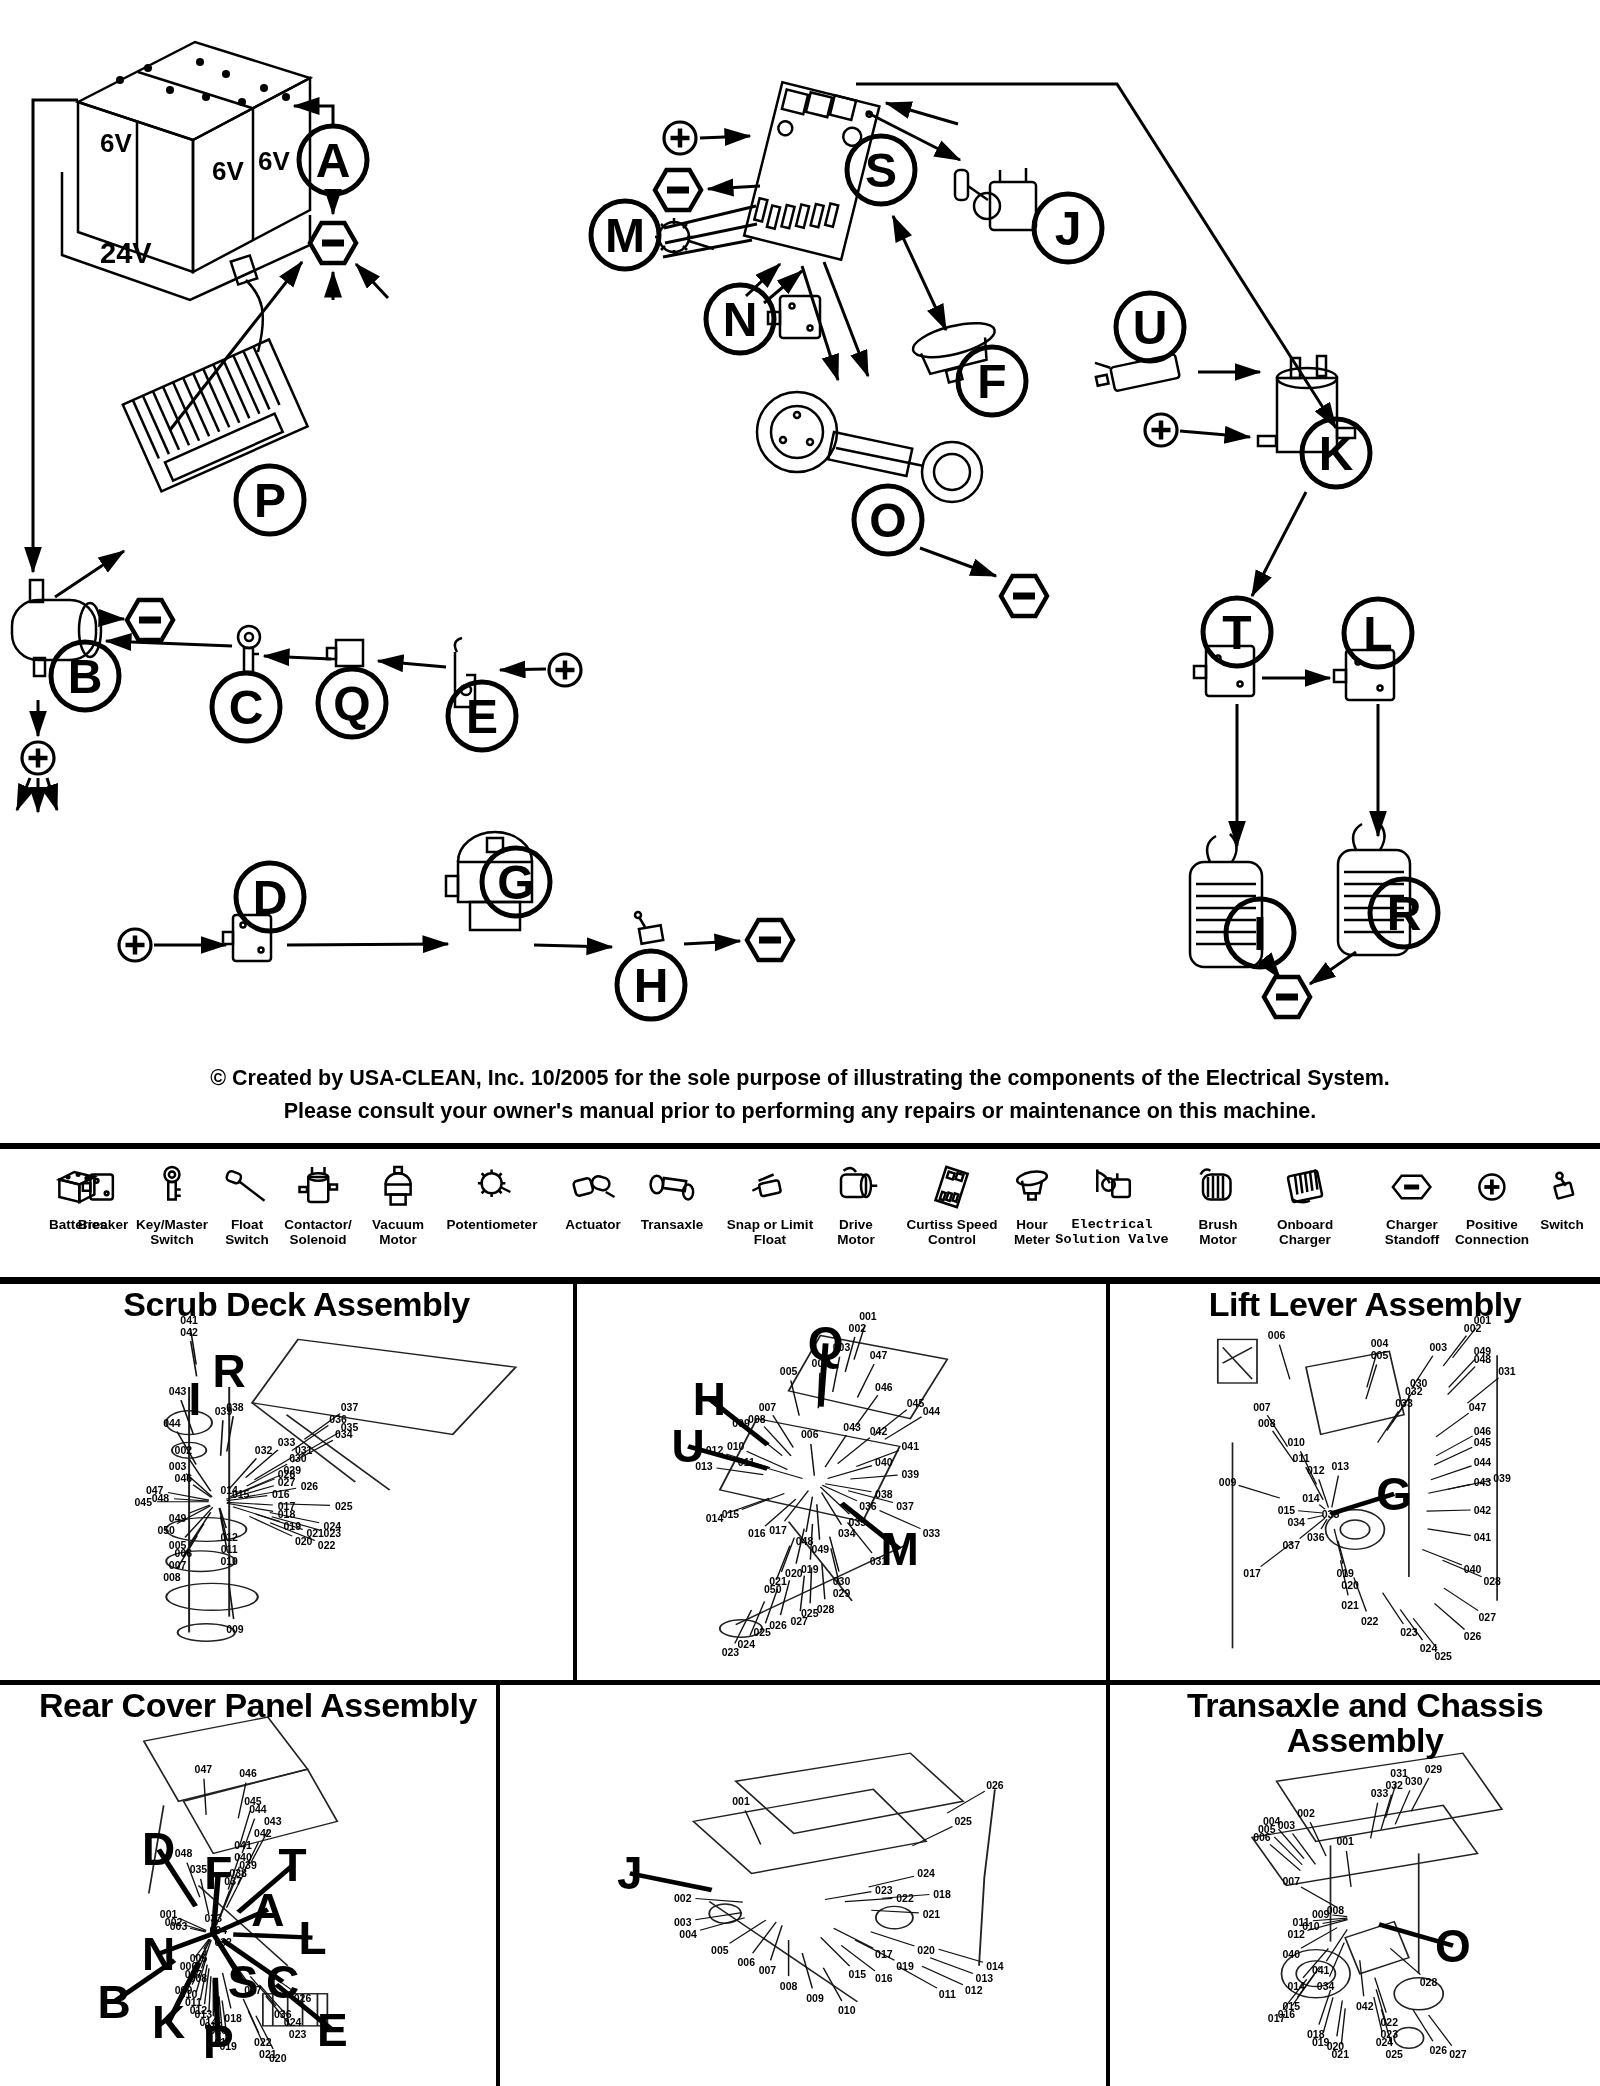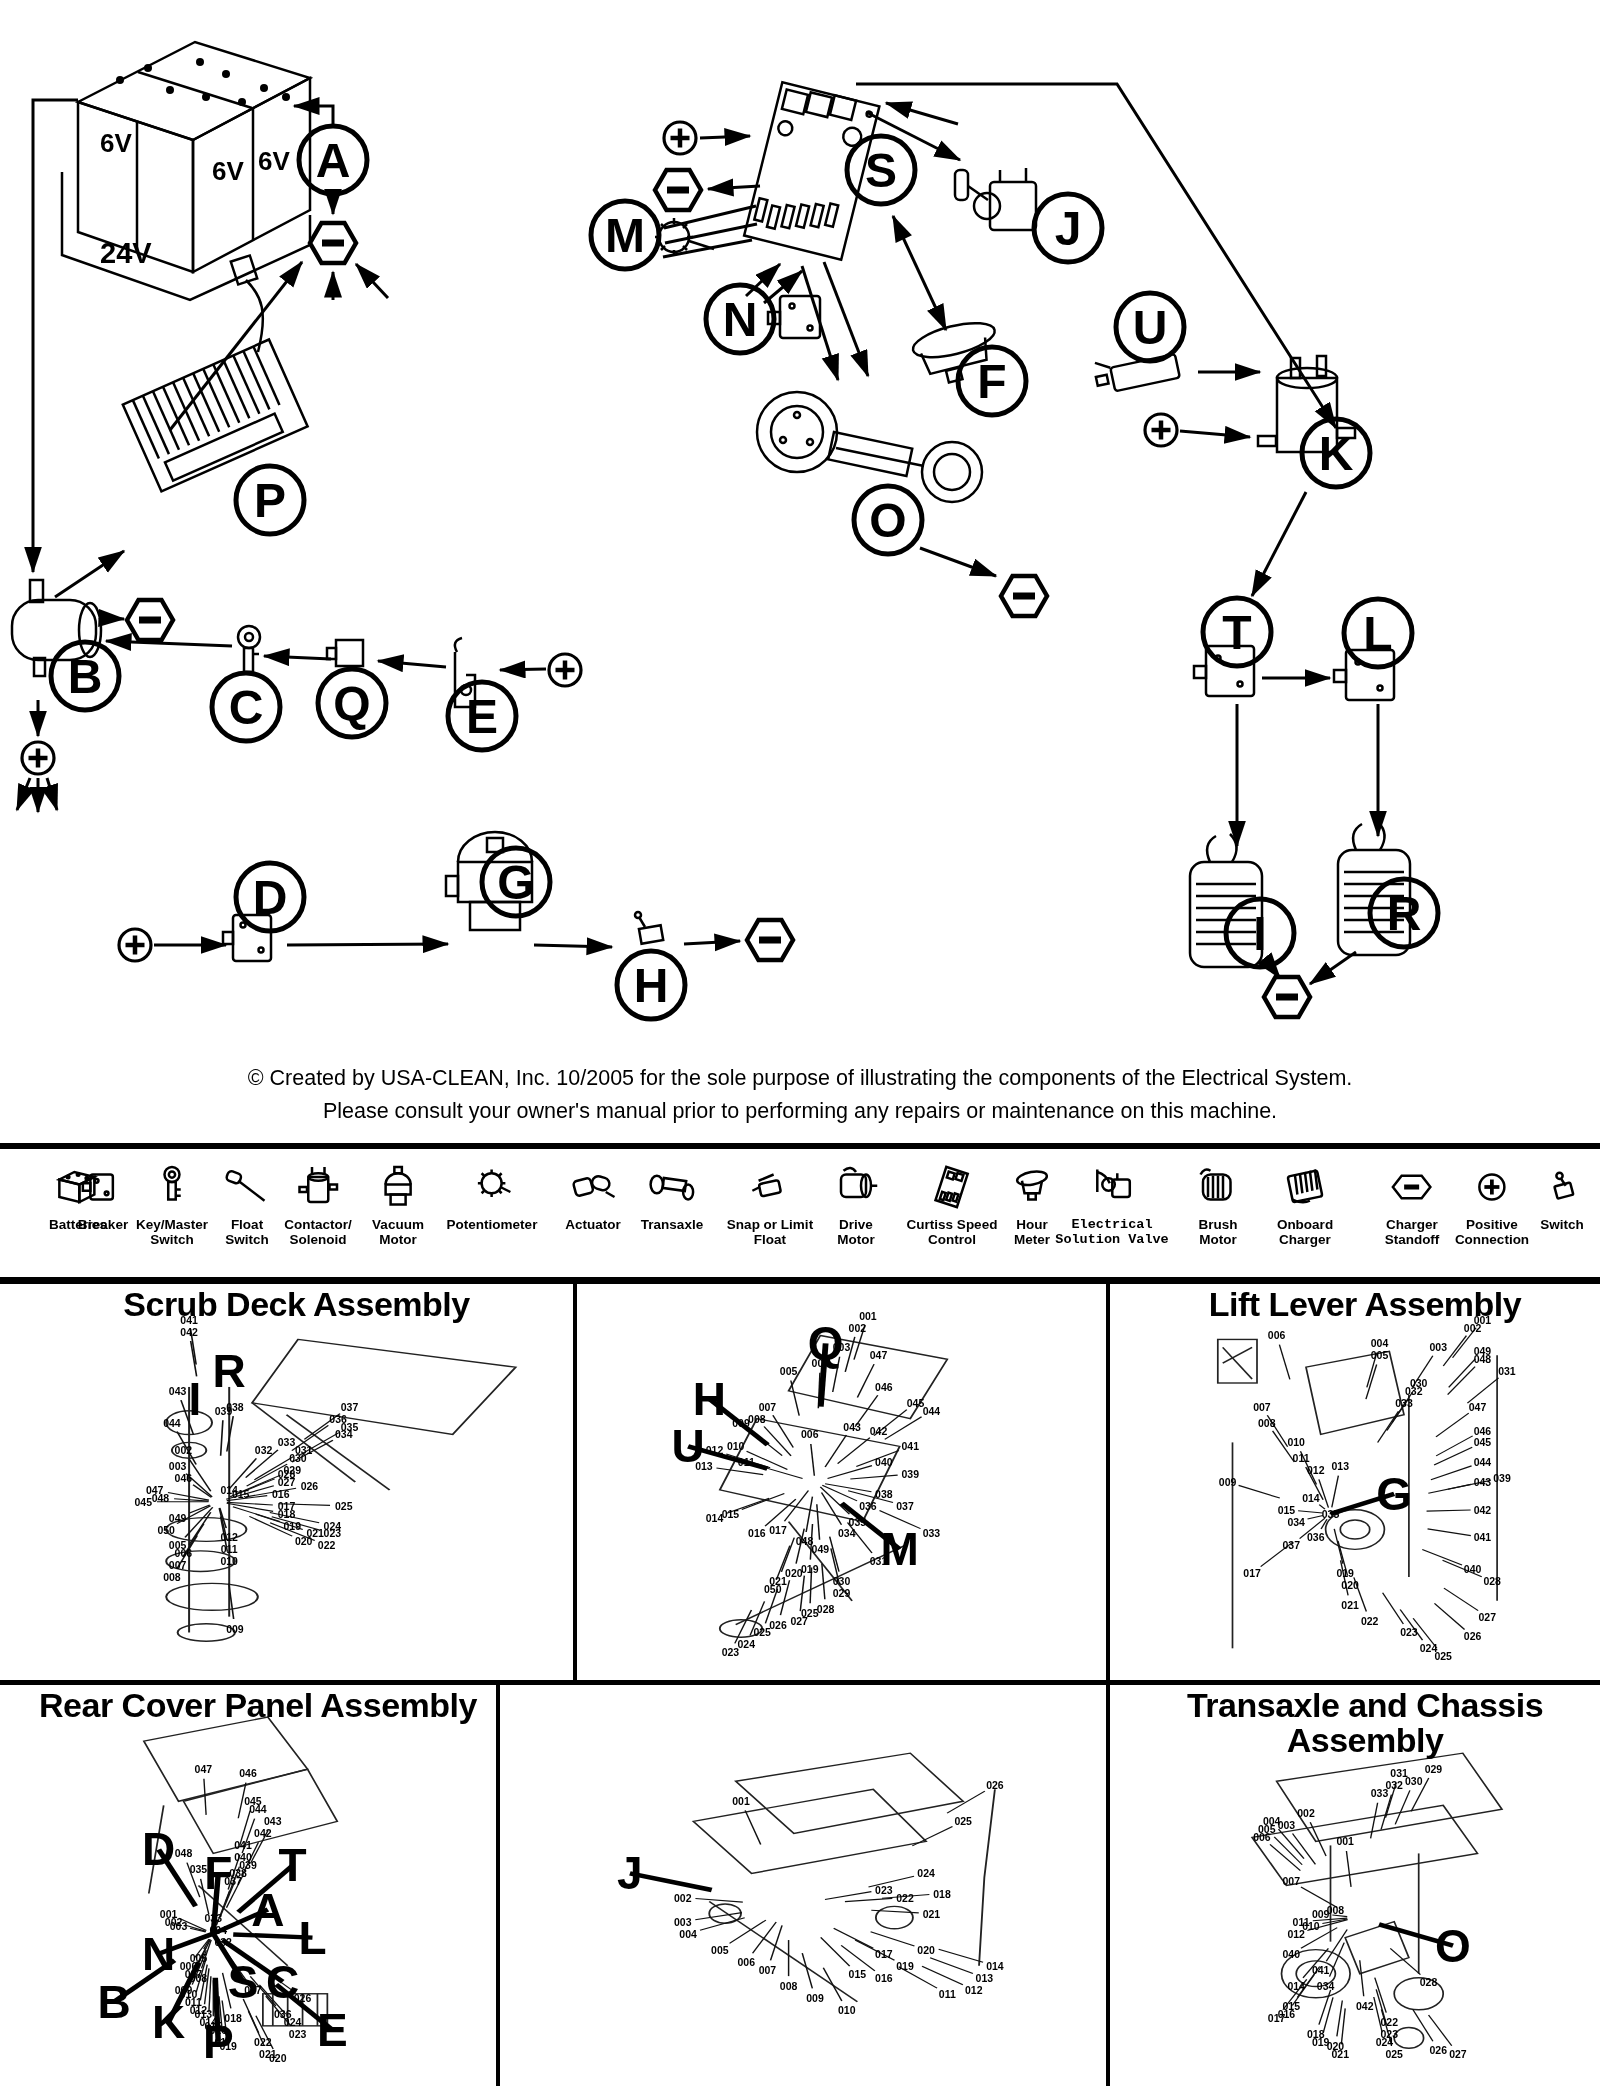--- a/index.html
+++ b/index.html
@@ -1,19 +1,19 @@
 <!DOCTYPE html>
 <html><head>
 <meta charset="utf-8">
 <style>
   html,body{margin:0;padding:0;background:#fff;}
   body{width:1600px;height:2086px;position:relative;font-family:"Liberation Sans",sans-serif;color:#000;overflow:hidden;}
   .page{position:absolute;inset:0;}
   #wiring{position:absolute;top:0;left:0;}
-  .copyright{position:absolute;top:1062px;left:0;width:1600px;text-align:center;font-weight:normal;font-size:21.5px;line-height:1.55;}
+  .copyright{position:absolute;top:1062px;left:0;width:1600px;text-align:center;font-weight:bold;font-size:21.5px;line-height:1.55;}
   .legend{position:absolute;top:1143px;left:0;width:1600px;height:134px;border-top:6px solid #000;box-sizing:border-box;}
   .legend-item{position:absolute;transform:translateX(-50%);text-align:center;top:4px;}
   .legend-icon{height:62px;display:flex;align-items:flex-end;justify-content:center;}
   .legend-label{font-weight:bold;font-size:13.5px;line-height:1.12;white-space:pre-line;margin-top:2px;}
   .grid-bar{position:absolute;top:1277px;left:0;width:1600px;height:7px;background:#000;}
   .panel{position:absolute;background:#fff;box-sizing:border-box;}
   #panel-0{left:0;top:1284px;width:577px;height:401px;border-right:4px solid #000;border-bottom:5px solid #000;}
   #panel-1{left:577px;top:1284px;width:533px;height:401px;border-right:4px solid #000;border-bottom:5px solid #000;}
   #panel-2{left:1110px;top:1284px;width:490px;height:401px;border-bottom:5px solid #000;}
   #panel-3{left:0;top:1685px;width:500px;height:401px;border-right:4px solid #000;}

